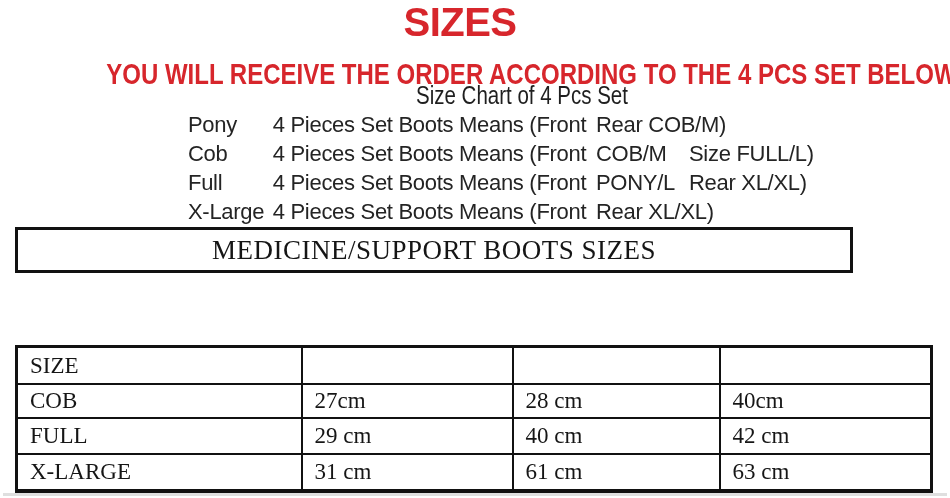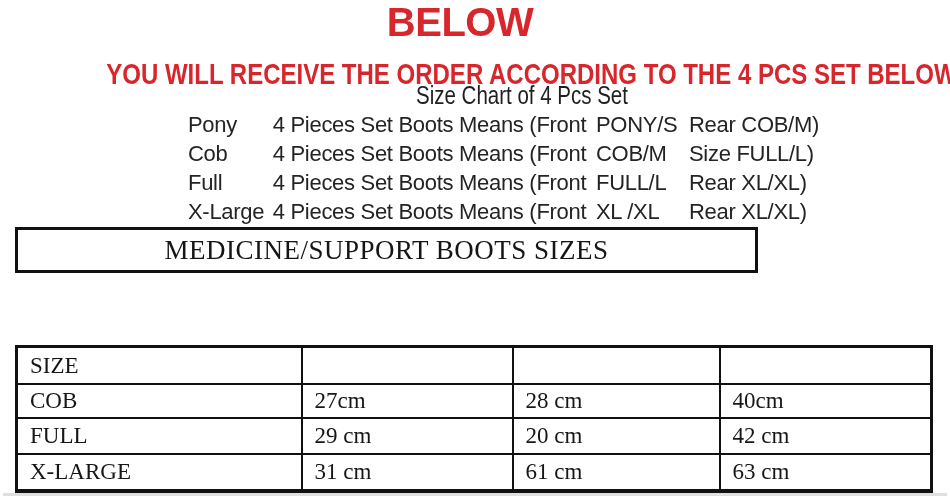--- a/index.html
+++ b/index.html
@@ -39,21 +39,21 @@
     position:absolute;top:110px;left:180px;
     font-size:22px;line-height:29px;letter-spacing:-0.3px;color:#242424;margin-left:8px;
   }
   .set-line{display:flex;white-space:nowrap;}
   .sl-label{width:75px;flex:0 0 auto;}
   .sl-desc{width:333px;flex:0 0 auto;text-align:center;}
   .sl-front{width:93px;flex:0 0 auto;}
   .sl-rear{flex:0 0 auto;text-align:right;}
   
   .banner{
-    position:absolute;top:227px;left:15px;width:743px;height:46px;
+    position:absolute;top:227px;left:15px;width:838px;height:46px;
     border:3px solid #111;box-sizing:border-box;
     display:flex;align-items:center;justify-content:center;
   }
   .banner-text{
     font-family:"Liberation Serif",serif;
     font-size:27px;letter-spacing:0.5px;color:#151515;white-space:nowrap;
   }
   
   .sizes-table{
     position:absolute;top:345px;left:15px;width:915px;
@@ -72,52 +72,50 @@
   tr.r3 td{height:34px;}
   .bottom-strip{
     position:absolute;top:493px;left:3px;right:3px;height:3px;
     background:#d9d9d9;opacity:.85;
   }
 </style>
 </head>
 <body>
 
 <div class="note-title-row">
-  <span class="note-title">BELOW</span>
+  <span class="note-title">SIZES</span>
 </div>
 
 <div class="note-subtitle-row">
   <span class="note-subtitle">YOU WILL RECEIVE THE ORDER ACCORDING TO THE 4 PCS SET BELOW</span>
 </div>
 
 <div class="chart-heading">Size Chart of 4 Pcs Set</div>
 
 <div class="set-lines">
   <div class="set-line">
     <span class="sl-label">Pony</span>
     <span class="sl-desc">4 Pieces Set Boots Means (Front</span>
-    <span class="sl-front">PONY/S</span>
     <span class="sl-rear">Rear COB/M)</span>
   </div>
   <div class="set-line">
     <span class="sl-label">Cob</span>
     <span class="sl-desc">4 Pieces Set Boots Means (Front</span>
     <span class="sl-front">COB/M</span>
     <span class="sl-rear">Size FULL/L)</span>
   </div>
   <div class="set-line">
     <span class="sl-label">Full</span>
     <span class="sl-desc">4 Pieces Set Boots Means (Front</span>
-    <span class="sl-front">FULL/L</span>
+    <span class="sl-front">PONY/L</span>
     <span class="sl-rear">Rear XL/XL)</span>
   </div>
   <div class="set-line">
     <span class="sl-label">X-Large</span>
     <span class="sl-desc">4 Pieces Set Boots Means (Front</span>
-    <span class="sl-front">XL /XL</span>
     <span class="sl-rear">Rear XL/XL)</span>
   </div>
 </div>
 
 <div class="banner">
   <span class="banner-text">MEDICINE/SUPPORT BOOTS SIZES</span>
 </div>
 
 <table class="sizes-table">
   <colgroup>
@@ -135,21 +133,21 @@
     </tr>
     <tr class="r1">
       <td>COB</td>
       <td>27cm</td>
       <td>28 cm</td>
       <td>40cm</td>
     </tr>
     <tr class="r2">
       <td>FULL</td>
       <td>29 cm</td>
-      <td>20 cm</td>
+      <td>40 cm</td>
       <td>42 cm</td>
     </tr>
     <tr class="r3">
       <td>X-LARGE</td>
       <td>31 cm</td>
       <td>61 cm</td>
       <td>63 cm</td>
     </tr>
   </tbody>
 </table>

